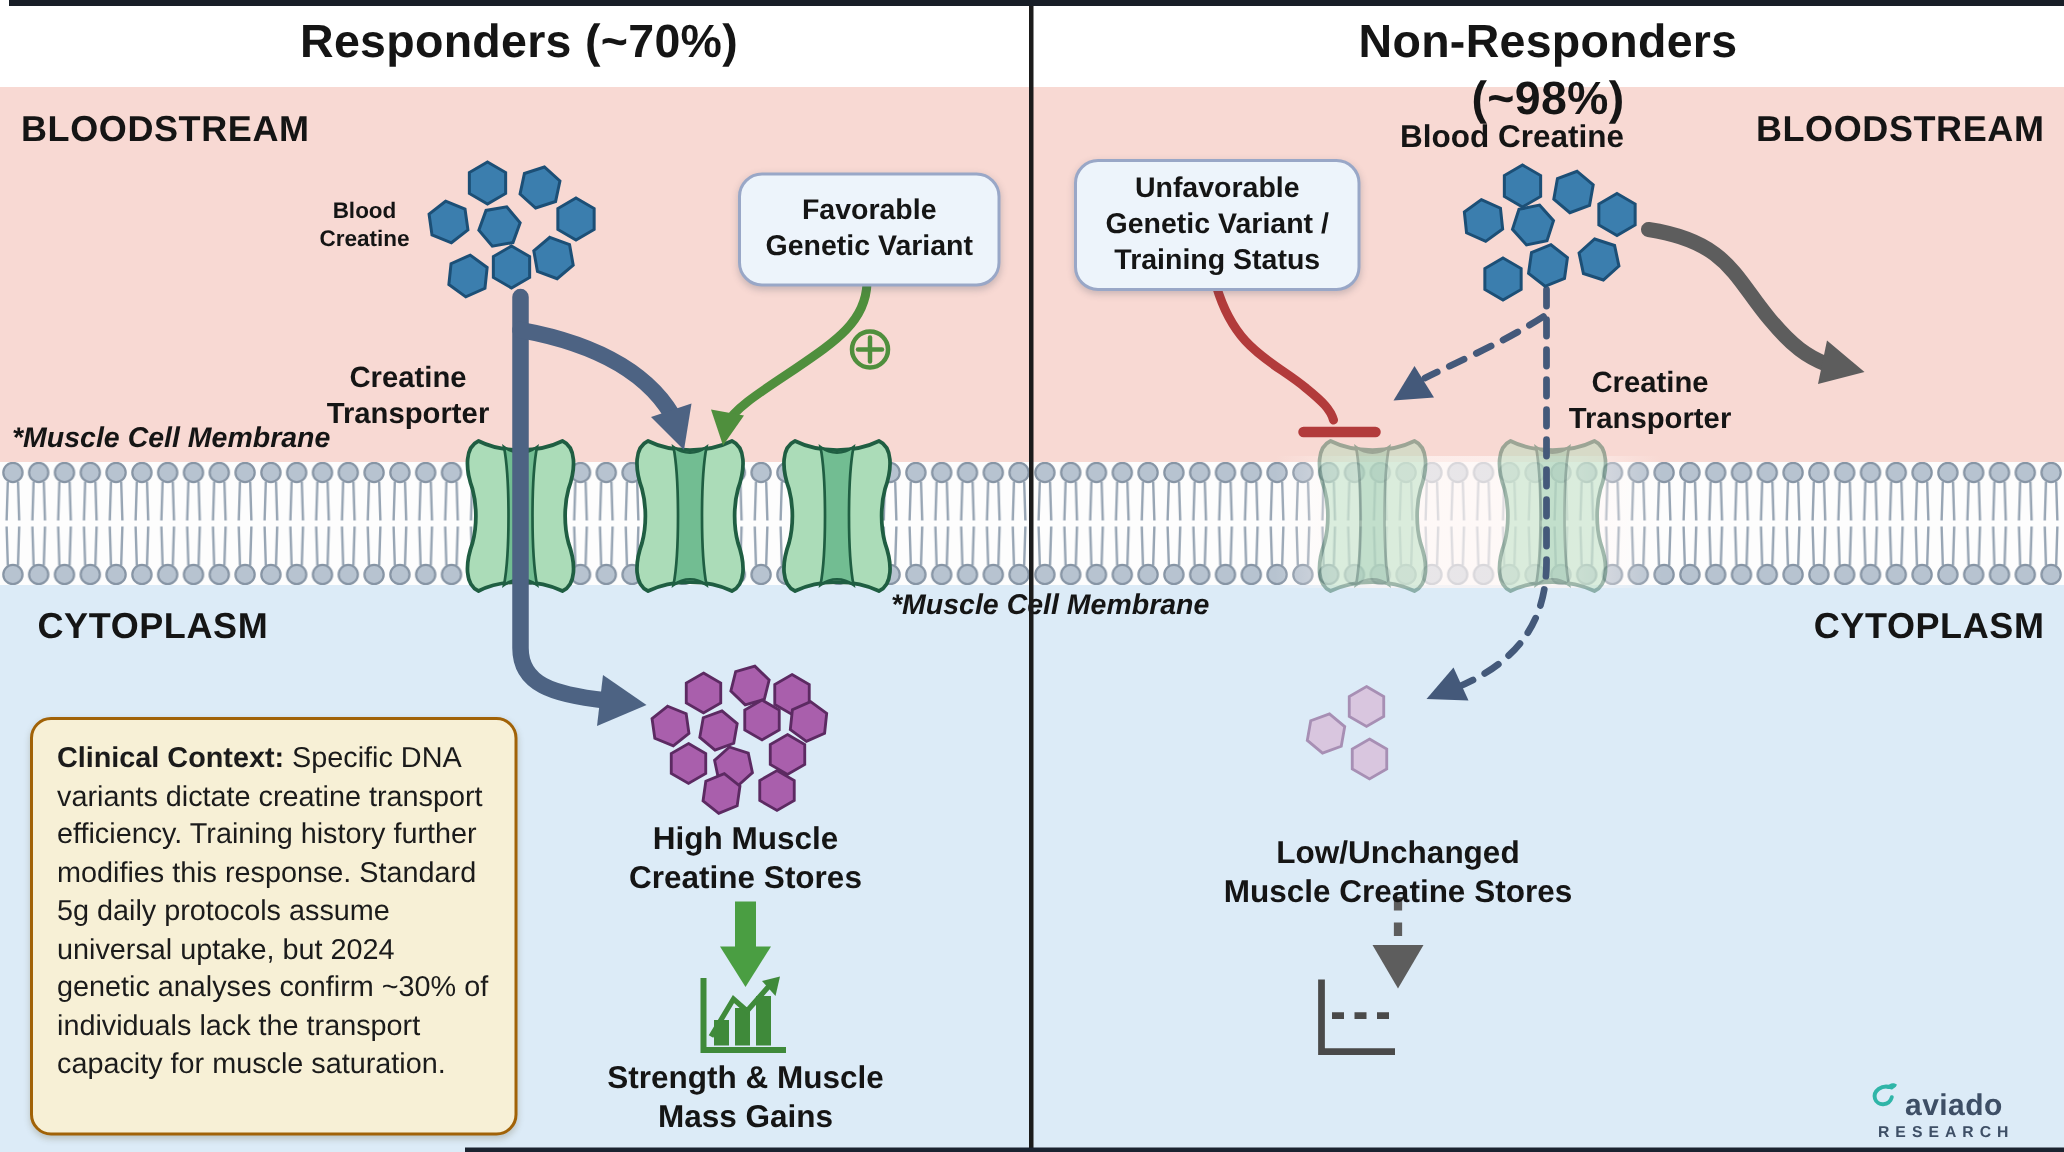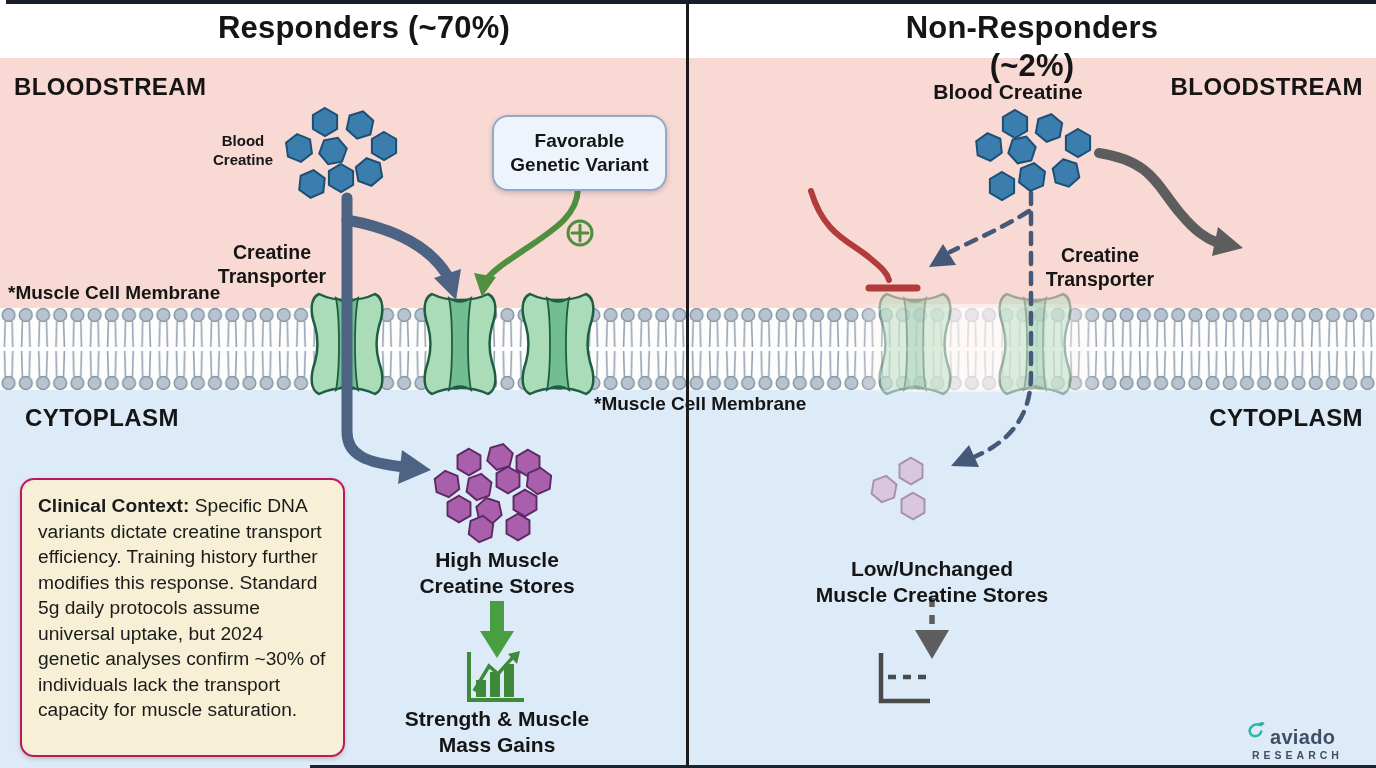--- a/index.html
+++ b/index.html
@@ -15,31 +15,31 @@
   .bottombar{position:absolute;bottom:0;left:310px;right:0;height:3px;background:#1b2330;z-index:6;}
   .divider{position:absolute;top:0;bottom:0;left:686px;width:3px;background:#1b1b1b;z-index:5;}
   svg.shapes{position:absolute;top:0;left:0;z-index:2;}
   .lbl{
     position:absolute;font-weight:bold;color:#151515;line-height:1.24;
     white-space:pre-line;text-align:center;z-index:4;
   }
   .c{transform:translateX(-50%);}
   .title{font-size:31px;top:9px;letter-spacing:0.2px;}
   .zone{font-size:24px;letter-spacing:0.4px;}
-  .italic{font-weight:600;font-size:19px;}
+  .italic{font-style:italic;font-weight:600;font-size:19px;}
   .note-box{
     position:absolute;z-index:4;display:flex;align-items:center;justify-content:center;
     background:#edf4fb;border:2.5px solid #99a7c7;border-radius:16px;
     box-shadow:0 2px 5px rgba(60,70,90,.25);
     font-weight:bold;color:#151515;text-align:center;font-size:19px;line-height:1.28;
     white-space:pre-line;
   }
   .clinical{
     position:absolute;left:20px;top:478px;width:325px;height:279px;z-index:4;
-    background:#f7f0d6;border:2px solid #be185d;border-radius:14px;
+    background:#f7f0d6;border:2px solid #a16207;border-radius:14px;
     box-shadow:0 2px 4px rgba(90,80,40,.25);
     box-sizing:border-box;padding:13px 15px 10px 16px;
     font-size:19.2px;line-height:1.33;color:#1b1b1b;text-align:left;
   }
   .clinical b{font-weight:bold;}
   .logo{position:absolute;left:1244px;top:710px;z-index:4;color:#3e4f66;}
   .logo-row{display:flex;align-items:center;gap:2px;}
   .logo-brand{font-size:20px;font-weight:bold;letter-spacing:0.3px;margin-top:16px;}
   .logo-sub{font-size:10.5px;font-weight:bold;letter-spacing:4px;margin-top:0px;margin-left:8px;}
 </style>
@@ -184,40 +184,43 @@
       <use href="#hex" transform="translate(481,529) scale(0.95) rotate(8)"></use>
       <use href="#hex" transform="translate(518,527) scale(0.95)"></use>
     </g>
     <g fill="#d9c6df" stroke="#a78fb4" stroke-width="2">
       <use href="#hex" transform="translate(911,471) scale(0.95)"></use>
       <use href="#hex" transform="translate(884,489) scale(0.95) rotate(10)"></use>
       <use href="#hex" transform="translate(913,506) scale(0.95)"></use>
     </g>
   </svg>
 
-  <div class="lbl title c" style="left:364px;">Responders (~70%)</div>
-  <div class="lbl title c" style="left:1032px;">Non-Responders (~2%)</div>
+  <div class="lbl title c" style="left:346px;">Responders (~70%)</div>
+  <div class="lbl title c" style="left:1032px;">Non-Responders (~98%)</div>
 
   <div class="lbl zone" style="left:14px;top:72px;text-align:left;">BLOODSTREAM</div>
   <div class="lbl c" style="left:243px;top:132px;font-size:15px;">Blood
 Creatine</div>
   <div class="note-box" style="left:492px;top:115px;width:171px;height:72px;">Favorable
 Genetic Variant</div>
   <div class="lbl c" style="left:272px;top:240px;font-size:19.5px;">Creatine
 Transporter</div>
   <div class="lbl italic" style="left:8px;top:281px;text-align:left;">*Muscle Cell Membrane</div>
   <div class="lbl zone" style="left:25px;top:403px;text-align:left;">CYTOPLASM</div>
   <div class="clinical"><b>Clinical Context:</b> <span>Specific DNA variants dictate creatine transport efficiency. Training history further modifies this response. Standard 5g daily protocols assume universal uptake, but 2024 genetic analyses confirm ~30% of individuals lack the transport capacity for muscle saturation.</span></div>
   <div class="lbl c" style="left:497px;top:547px;font-size:21px;">High Muscle
 Creatine Stores</div>
   <div class="lbl c" style="left:497px;top:706px;font-size:21px;">Strength &amp; Muscle
 Mass Gains</div>
 
   <div class="lbl c" style="left:1008px;top:79px;font-size:21px;">Blood Creatine</div>
   <div class="lbl zone" style="right:13px;top:72px;text-align:right;">BLOODSTREAM</div>
+  <div class="note-box" style="left:716px;top:106px;width:187px;height:84px;">Unfavorable
+Genetic Variant /
+Training Status</div>
   <div class="lbl c" style="left:1100px;top:243px;font-size:19.5px;">Creatine
 Transporter</div>
   <div class="lbl italic" style="left:594px;top:392px;text-align:left;">*Muscle Cell Membrane</div>
   <div class="lbl zone" style="right:13px;top:403px;text-align:right;">CYTOPLASM</div>
   <div class="lbl c" style="left:932px;top:556px;font-size:21px;">Low/Unchanged
 Muscle Creatine Stores</div>
 
   <div class="logo">
     <div class="logo-row">
       <svg width="24" height="24" viewBox="0 0 24 24">

